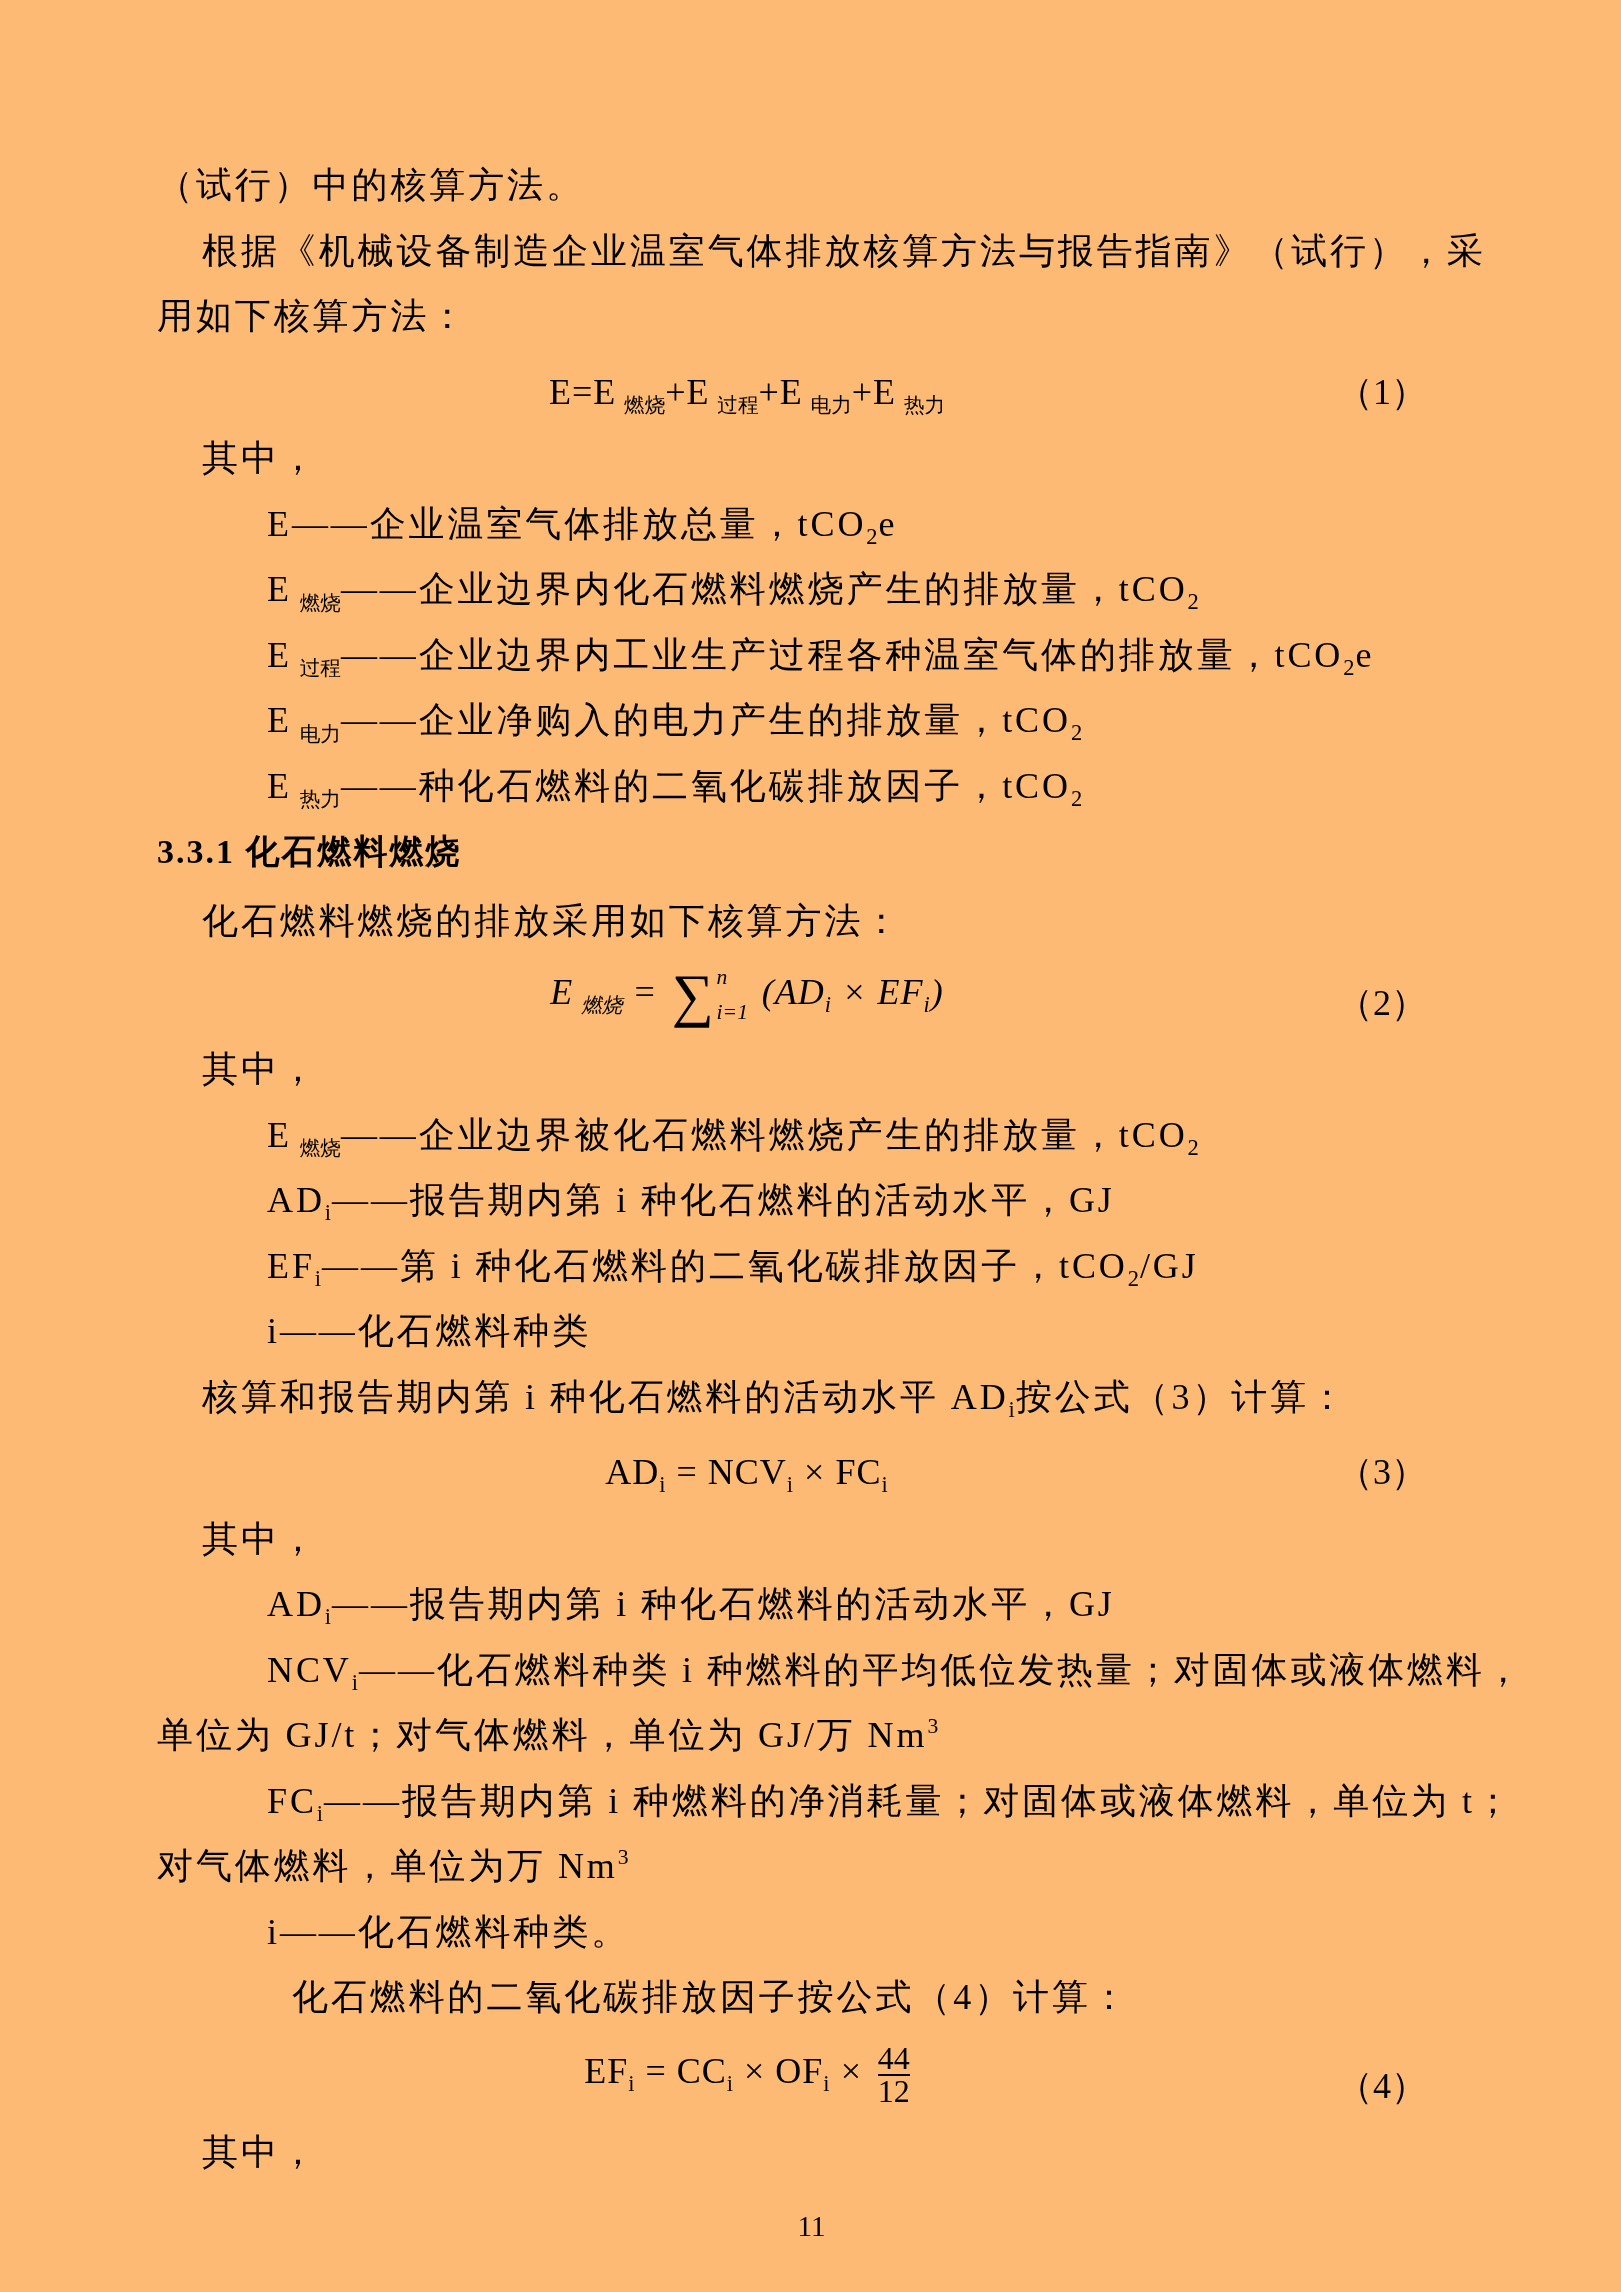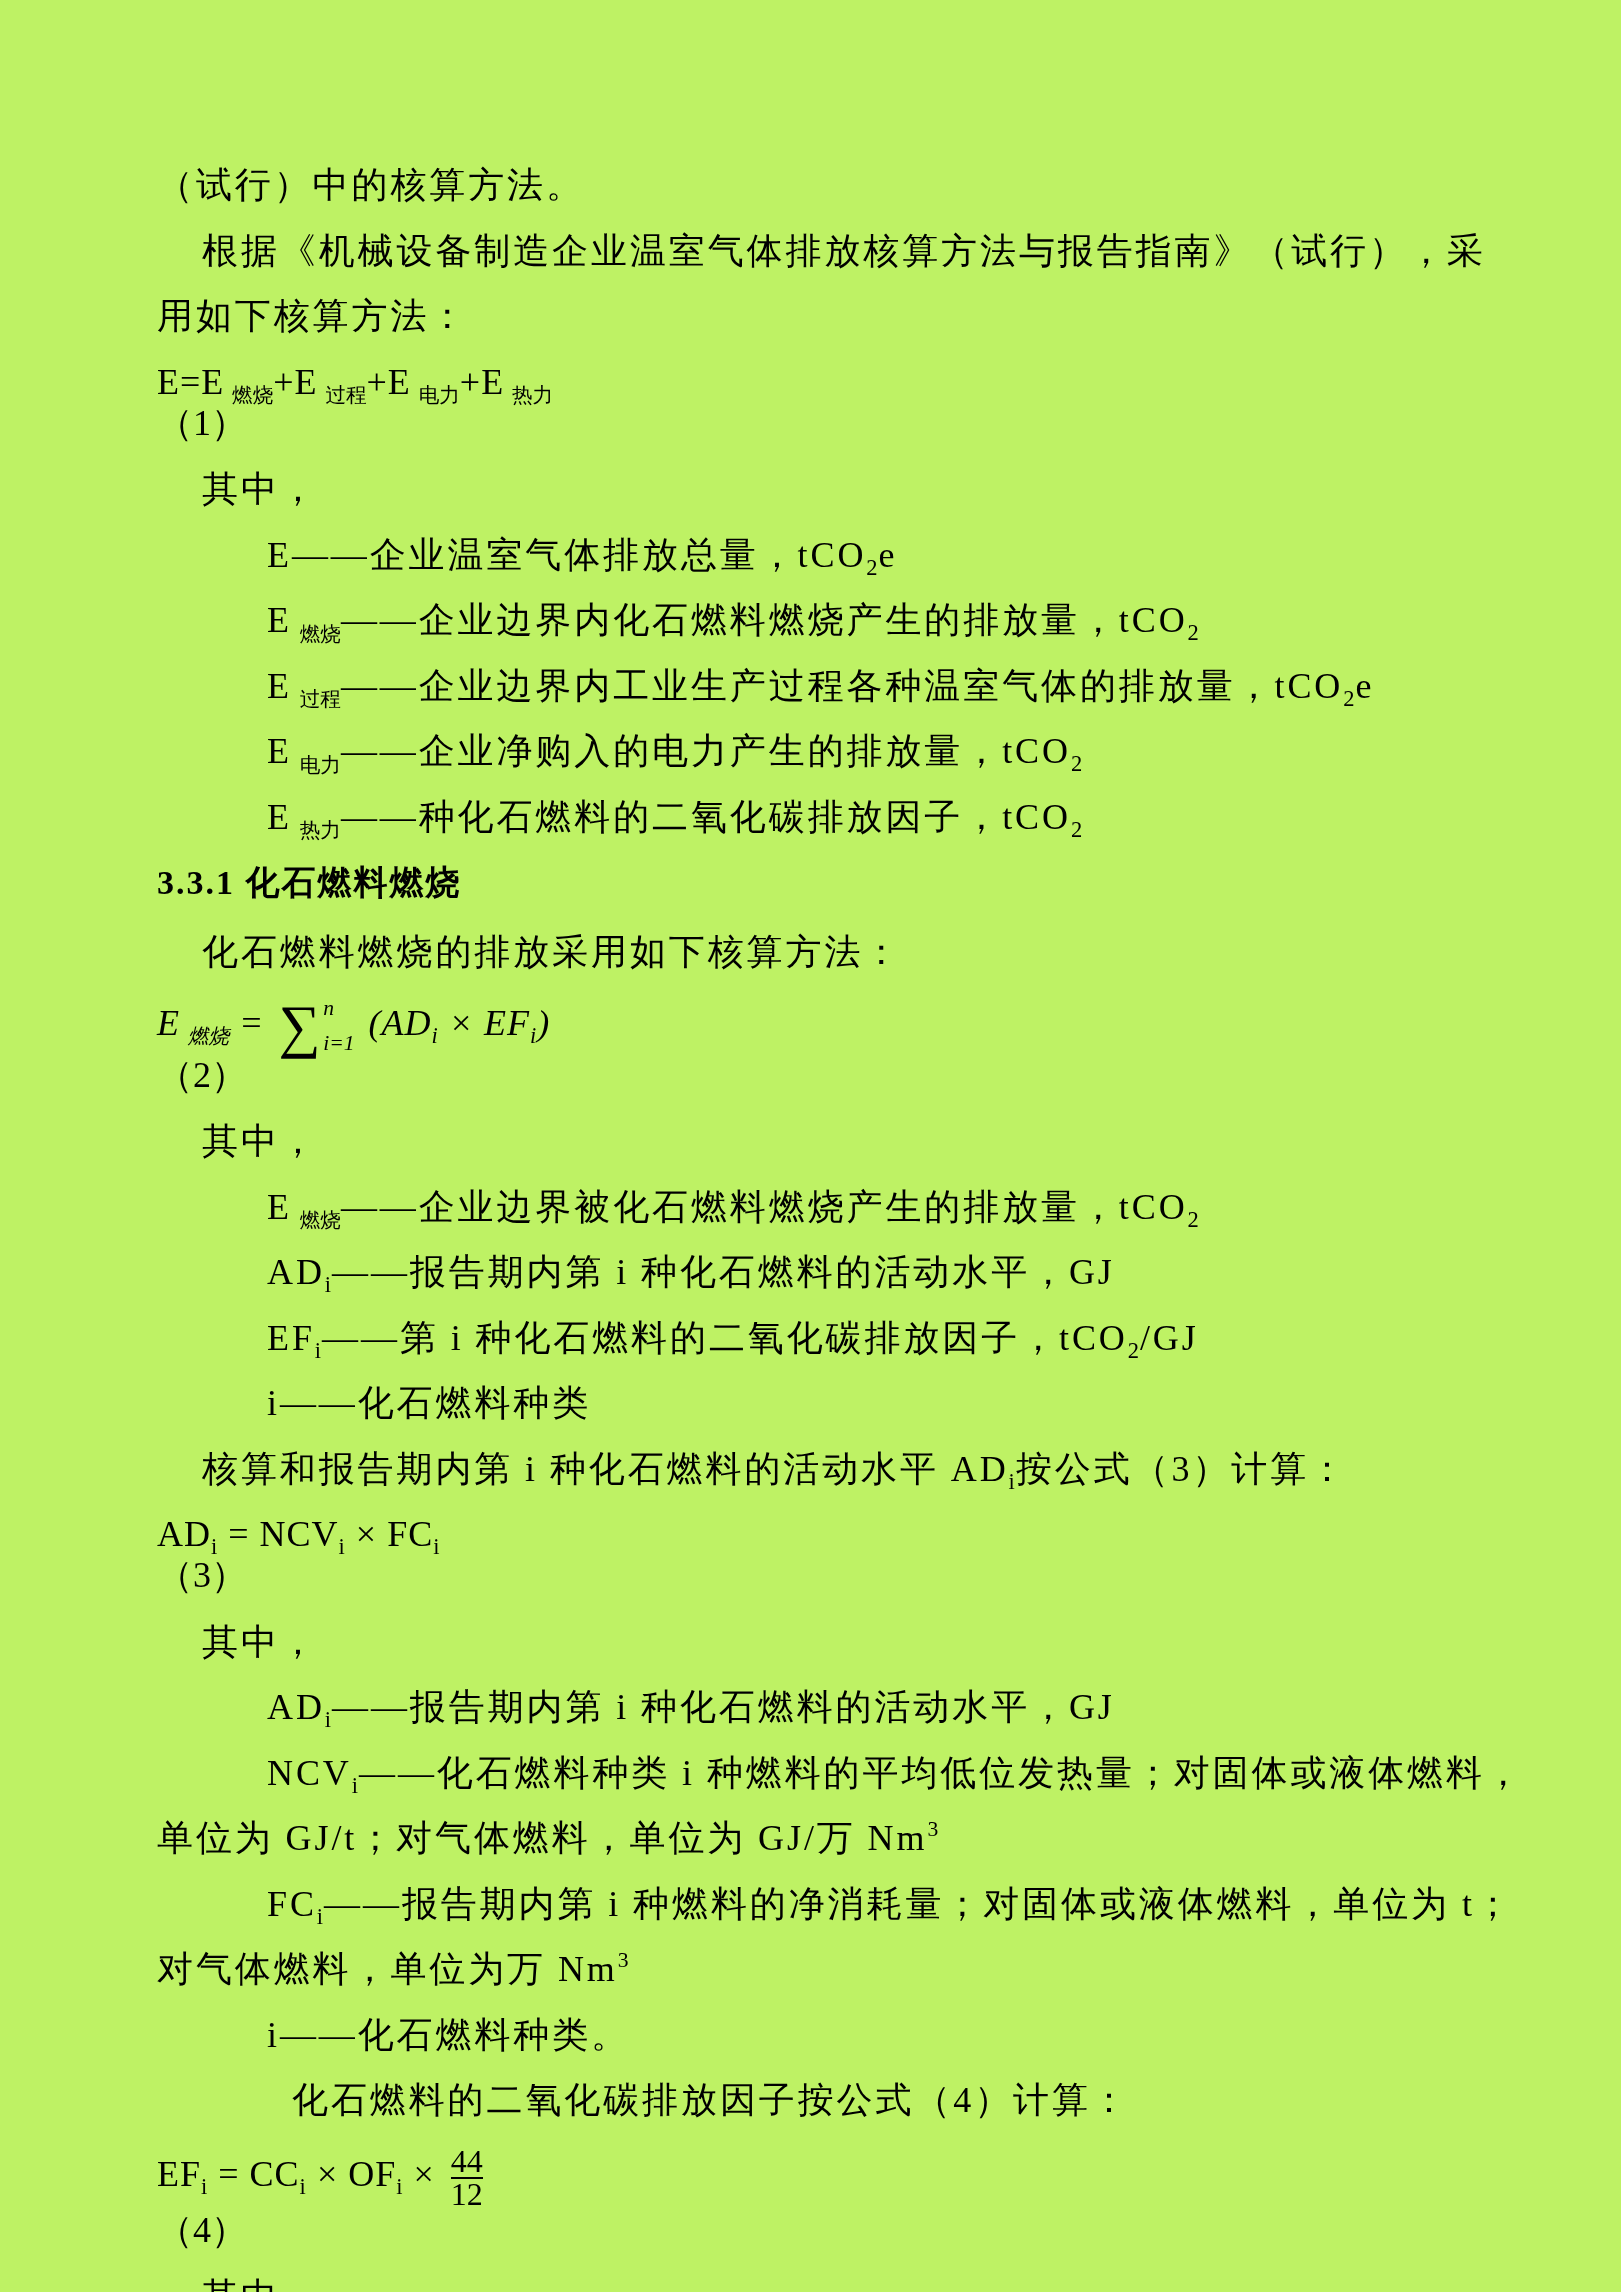--- a/index.html
+++ b/index.html
@@ -1,33 +1,33 @@
 <!DOCTYPE html>
 <html><head>
 <meta charset="utf-8">
 <style>
   html,body{margin:0;padding:0;background:#e8e8e8;}
   .page{
-    width:1621px;height:2293px;background:#bef264;position:relative;
+    width:1621px;height:2293px;background:#fdba74;position:relative;
     font-family:"Liberation Serif","DejaVu Serif",serif;color:#000000;
     overflow:hidden;margin:0 auto;
   }
   .content{position:absolute;left:157px;right:155px;top:165px;}
   .line{
     font-size:36px;line-height:41px;margin-bottom:24.5px;
     letter-spacing:2.9px;white-space:nowrap;
   }
   .ind-0{padding-left:0;}
   .ind-1{padding-left:45px;}
   .ind-2{padding-left:110px;}
   .ind-3{padding-left:135px;}
   .line--heading{font-weight:bold;font-size:34px;letter-spacing:2px;margin:5.9px 0 29px;}
   .line--formula{
-    display:flex;align-items:flex-start;letter-spacing:1px;
-    margin:15.7px 0 25.5px;min-height:51px;flex-direction:column;
+    display:flex;align-items:flex-end;letter-spacing:1px;
+    margin:15.7px 0 25.5px;min-height:51px;
   }
   .f-body{flex:1;text-align:center;}
   .f-num{width:129px;flex:none;text-align:left;letter-spacing:0;}
   .it .f-body{font-style:italic;}
   sub{font-size:22.5px;vertical-align:-7.8px;letter-spacing:1px;line-height:0;}
   sub.cjk{font-size:20.6px;vertical-align:-8.8px;margin-left:7.8px;letter-spacing:0;}
   sup{font-size:21.6px;vertical-align:13.7px;letter-spacing:0;line-height:0;}
   .sum{display:inline-flex;align-items:center;vertical-align:middle;margin:0 3.9px;}
   .sigma{font-size:59px;line-height:45px;font-style:normal;}
   .lims{

